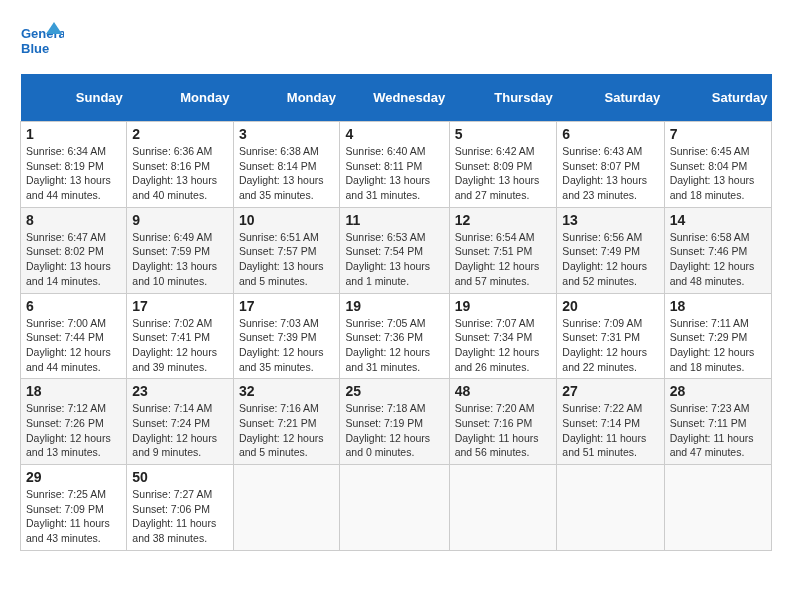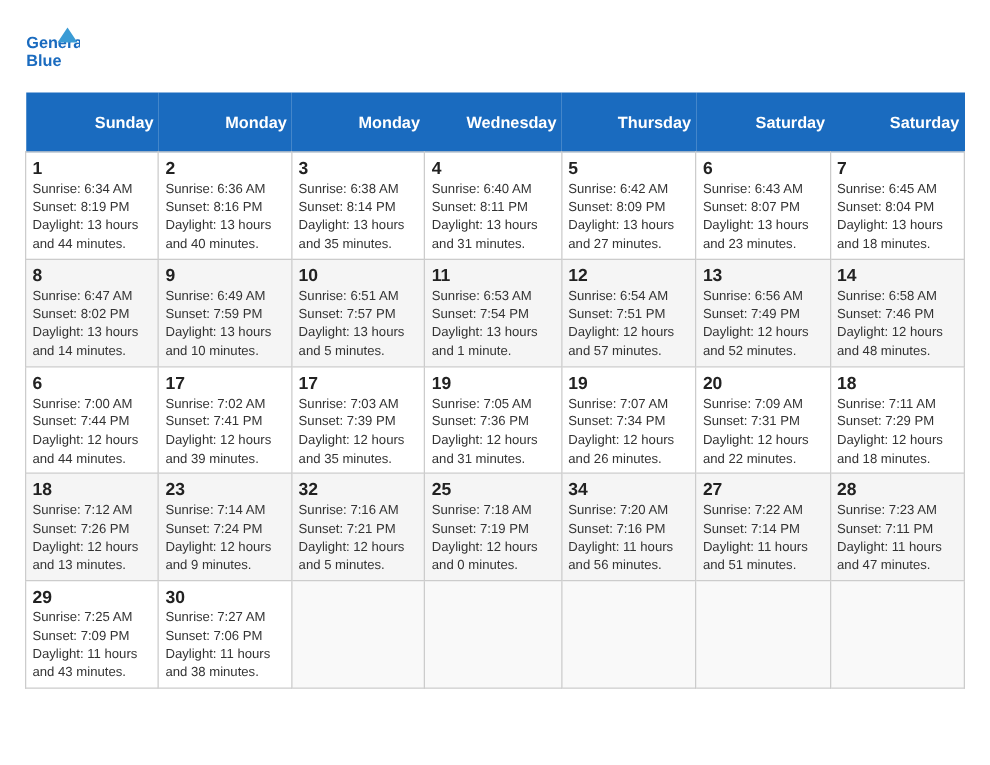--- a/index.html
+++ b/index.html
@@ -204,39 +204,39 @@
         </td>
         <td>
         <span class="day-num">32</span>
         <div class="day-info">Sunrise: 7:16 AM<br>Sunset: 7:21 PM<br>Daylight: 12 hours and 5 minutes.</div>
         </td>
         <td>
         <span class="day-num">25</span>
         <div class="day-info">Sunrise: 7:18 AM<br>Sunset: 7:19 PM<br>Daylight: 12 hours and 0 minutes.</div>
         </td>
         <td>
-        <span class="day-num">34</span>
+        <span class="day-num">48</span>
         <div class="day-info">Sunrise: 7:20 AM<br>Sunset: 7:16 PM<br>Daylight: 11 hours and 56 minutes.</div>
         </td>
         <td>
         <span class="day-num">27</span>
         <div class="day-info">Sunrise: 7:22 AM<br>Sunset: 7:14 PM<br>Daylight: 11 hours and 51 minutes.</div>
         </td>
         <td>
         <span class="day-num">28</span>
         <div class="day-info">Sunrise: 7:23 AM<br>Sunset: 7:11 PM<br>Daylight: 11 hours and 47 minutes.</div>
         </td>
       </tr>
       <tr>
         <td>
         <span class="day-num">29</span>
         <div class="day-info">Sunrise: 7:25 AM<br>Sunset: 7:09 PM<br>Daylight: 11 hours and 43 minutes.</div>
         </td>
         <td>
-        <span class="day-num">30</span>
+        <span class="day-num">50</span>
         <div class="day-info">Sunrise: 7:27 AM<br>Sunset: 7:06 PM<br>Daylight: 11 hours and 38 minutes.</div>
         </td>
         <td class="empty"></td>
         <td class="empty"></td>
         <td class="empty"></td>
         <td class="empty"></td>
         <td class="empty"></td>
       </tr>
     </tbody>
 </table>

